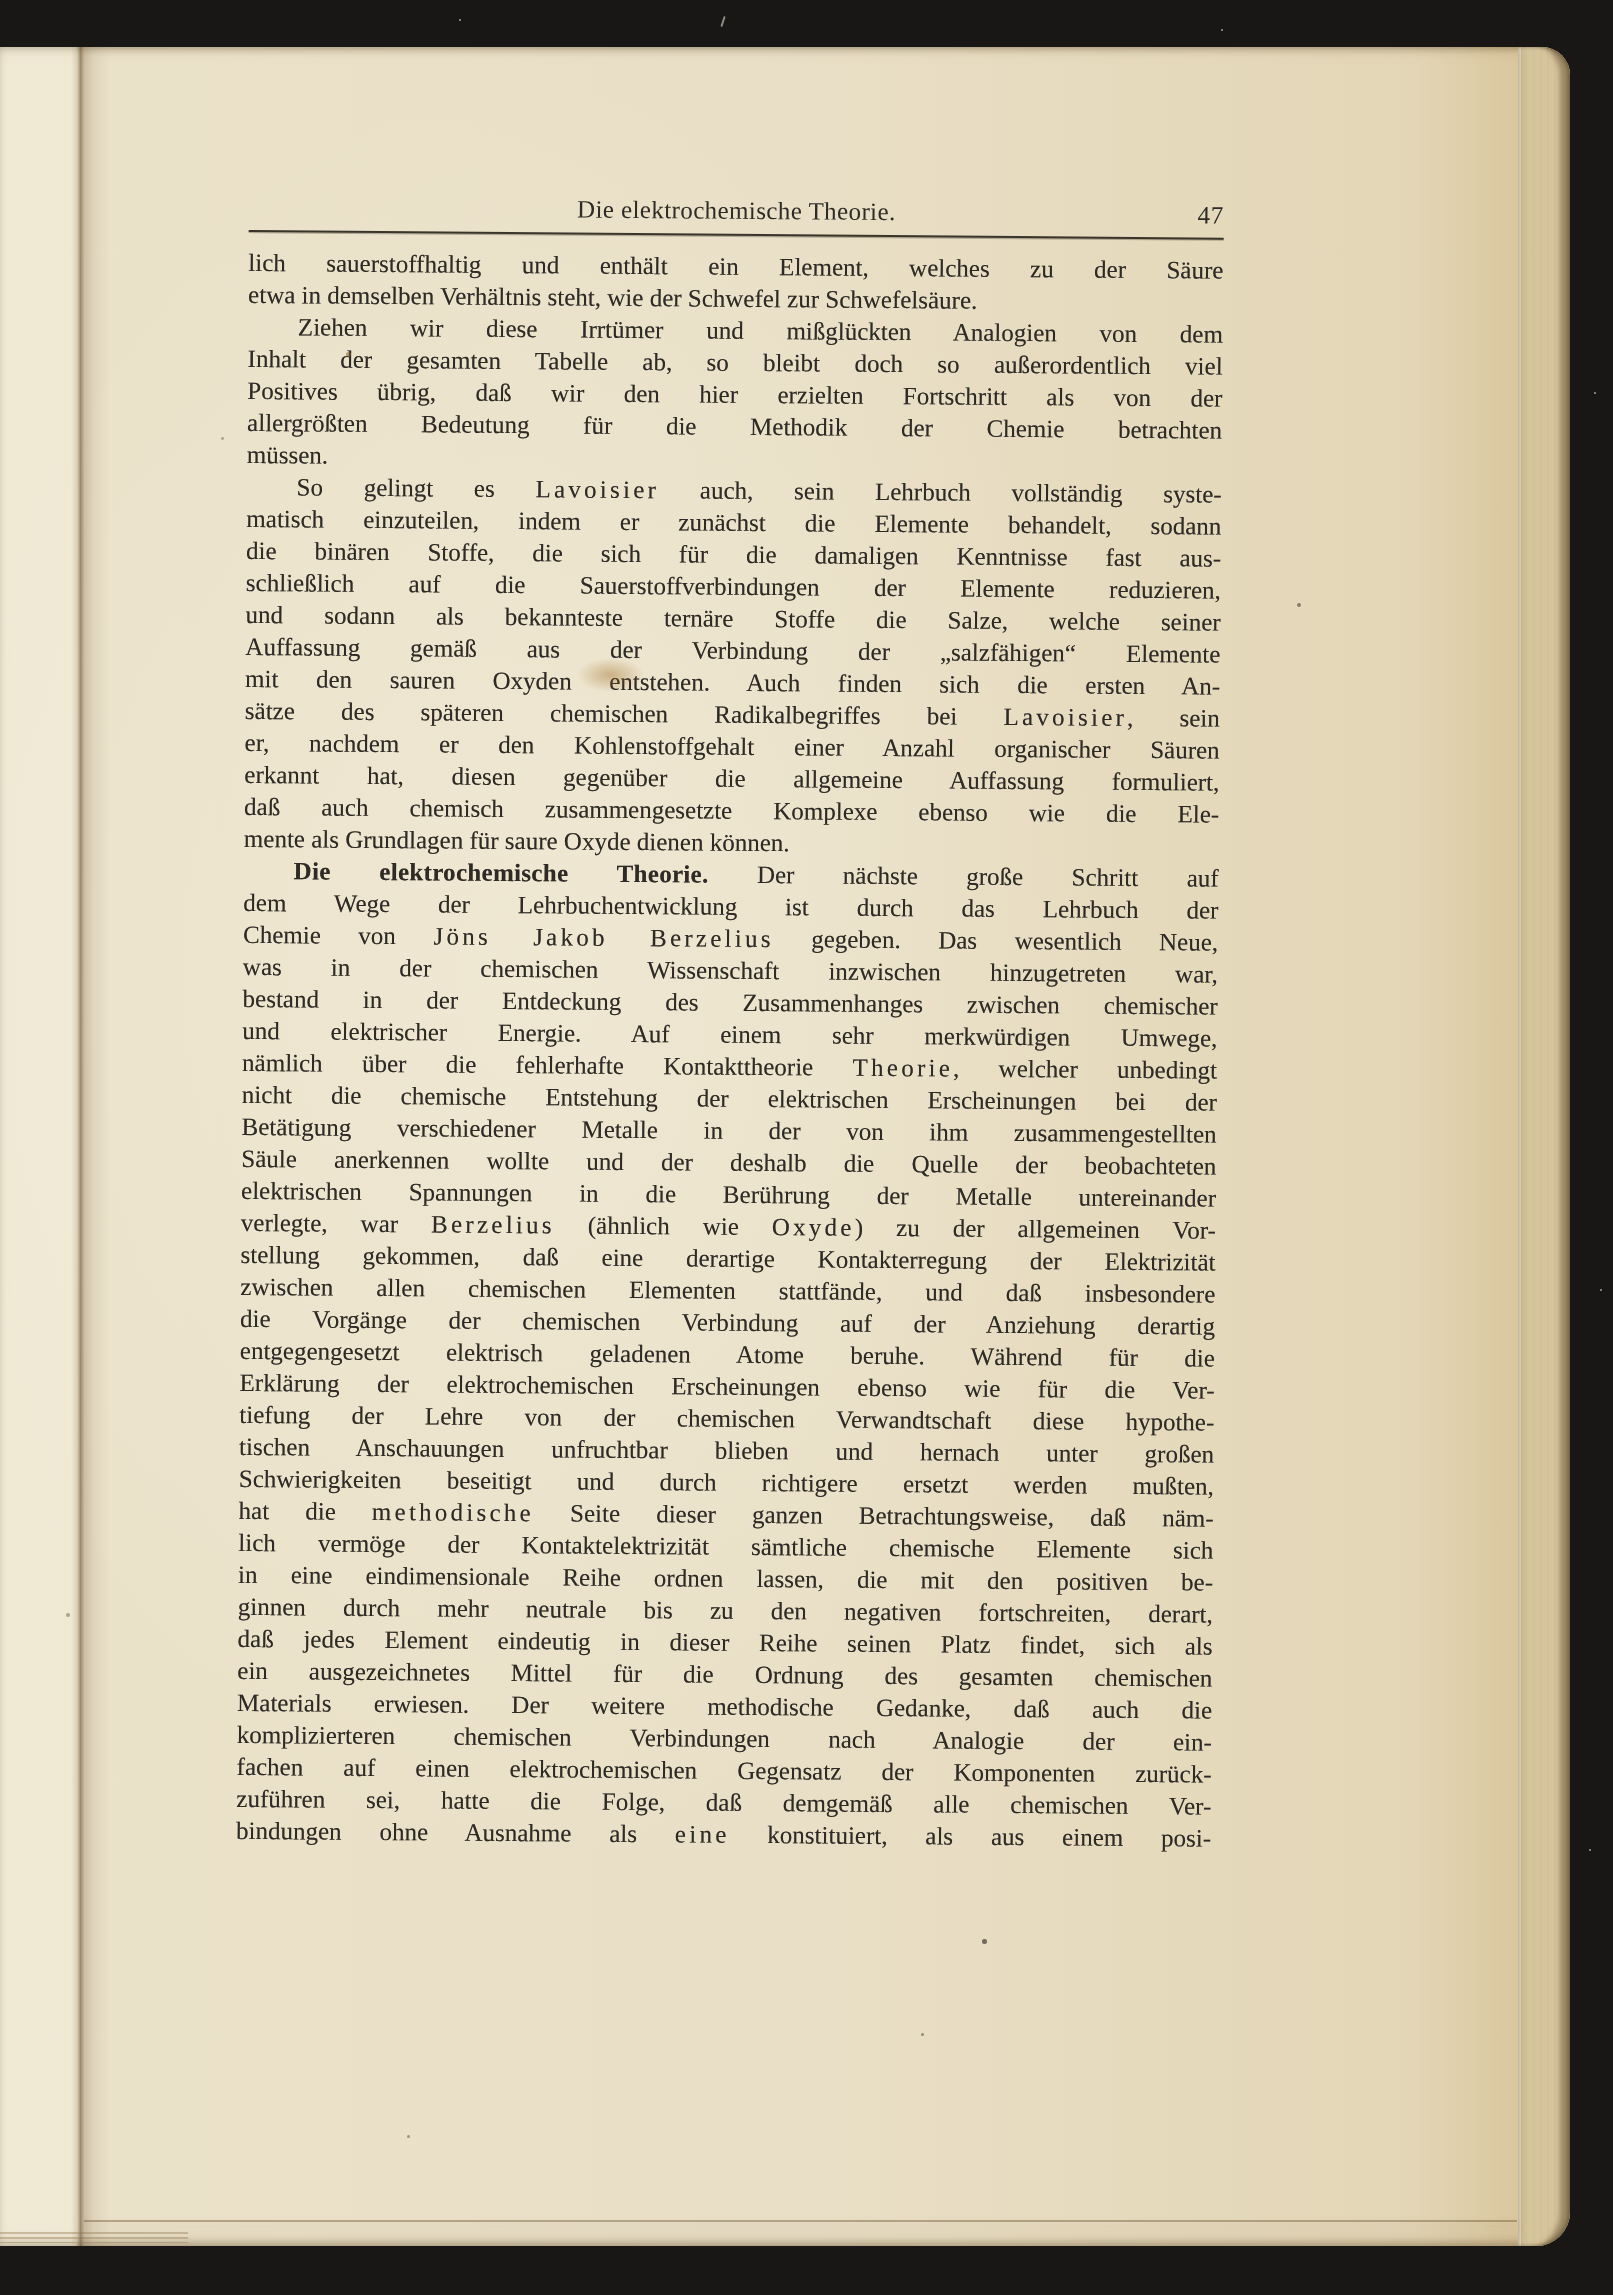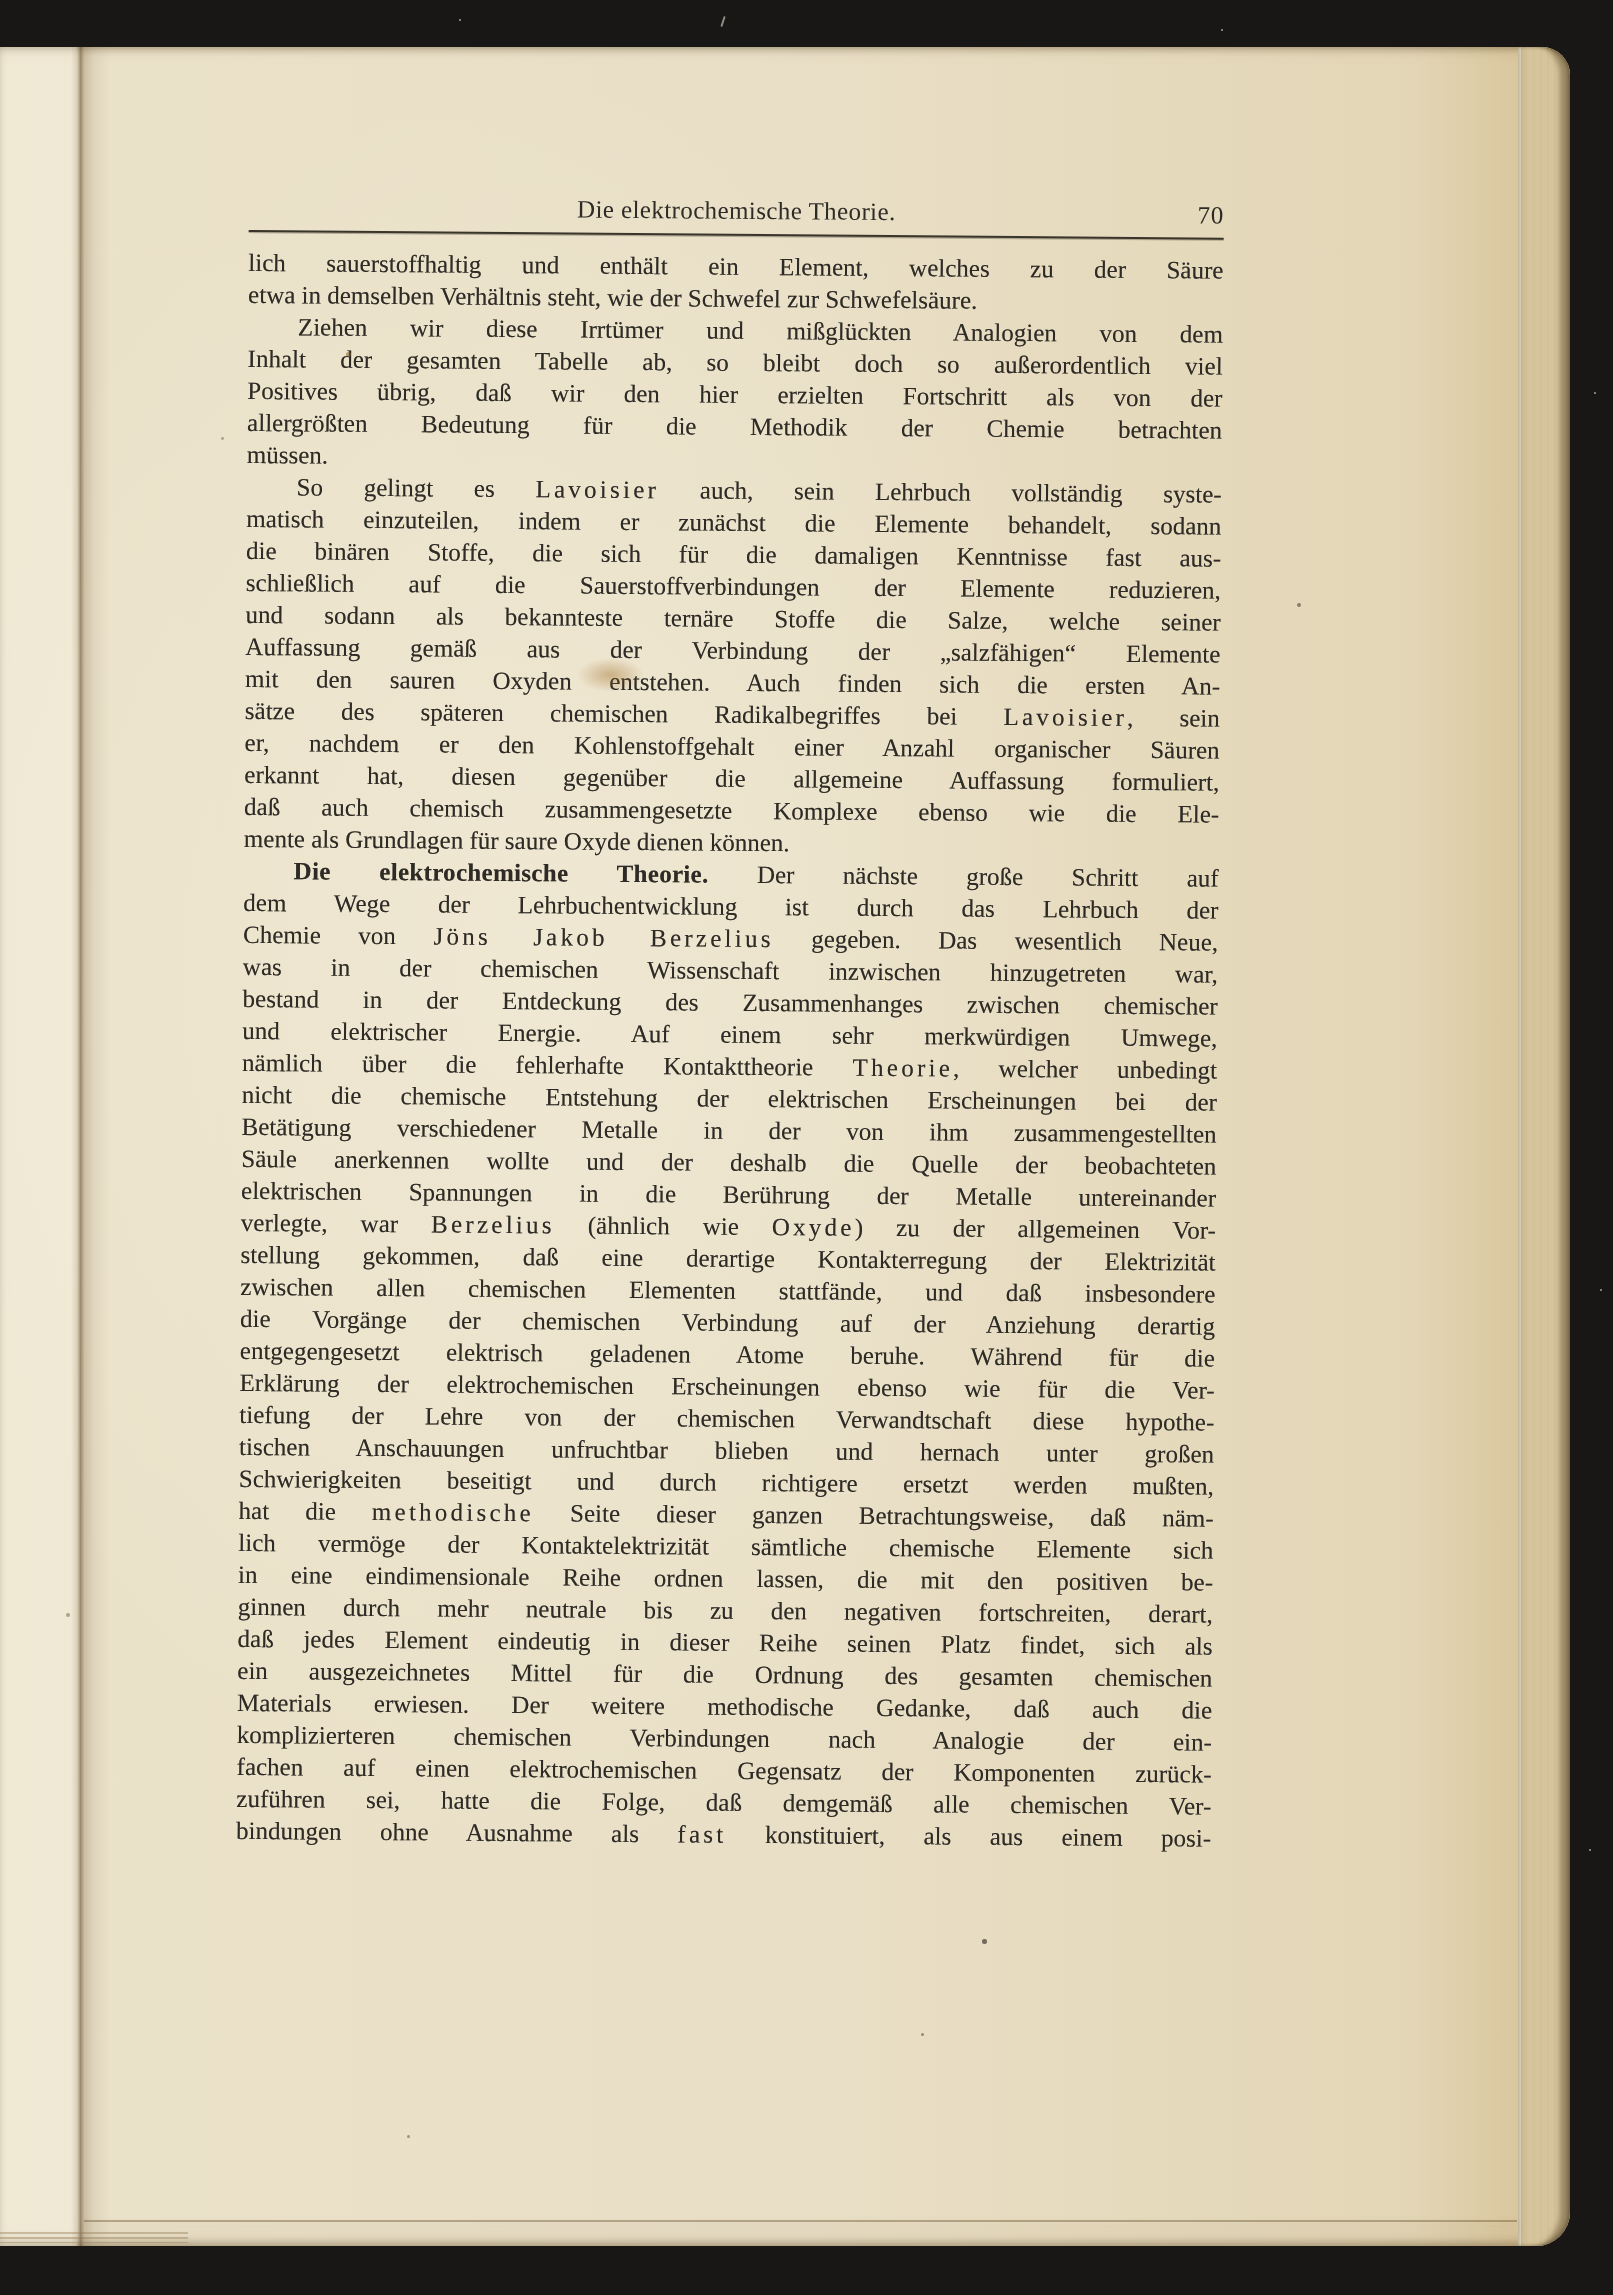--- a/index.html
+++ b/index.html
@@ -103,21 +103,21 @@
   <div class="fold-left"></div>
   <div class="gutter"></div>
   <div class="fore-edge"></div>
   <div class="bottom-seam"></div>
   <div class="bl-edges"></div>
 </div>
 
 <div class="textblock">
   <div class="runhead">
     <span class="title">Die elektrochemische Theorie.</span>
-    <span class="num">70</span>
+    <span class="num">47</span>
   </div>
   <div class="rule"></div>
   <div class="bodytext">
       <div class="line"><span>lich sauerstoffhaltig und enthält ein Element, welches zu der Säure</span></div>
       <div class="line endline"><span>etwa in demselben Verhältnis steht, wie der Schwefel zur Schwefelsäure.</span></div>
       <div class="line indent"><span>Ziehen wir diese Irrtümer und mißglückten Analogien von dem</span></div>
       <div class="line"><span>Inhalt der gesamten Tabelle ab, so bleibt doch so außerordentlich viel</span></div>
       <div class="line"><span>Positives übrig, daß wir den hier erzielten Fortschritt als von der</span></div>
       <div class="line"><span>allergrößten Bedeutung für die Methodik der Chemie betrachten</span></div>
       <div class="line endline"><span>müssen.</span></div>
@@ -156,21 +156,21 @@
       <div class="line"><span>hat die </span><span class="sp">methodische</span><span> Seite dieser ganzen Betrachtungsweise, daß näm-</span></div>
       <div class="line"><span>lich vermöge der Kontaktelektrizität sämtliche chemische Elemente sich</span></div>
       <div class="line"><span>in eine eindimensionale Reihe ordnen lassen, die mit den positiven be-</span></div>
       <div class="line"><span>ginnen durch mehr neutrale bis zu den negativen fortschreiten, derart,</span></div>
       <div class="line"><span>daß jedes Element eindeutig in dieser Reihe seinen Platz findet, sich als</span></div>
       <div class="line"><span>ein ausgezeichnetes Mittel für die Ordnung des gesamten chemischen</span></div>
       <div class="line"><span>Materials erwiesen. Der weitere methodische Gedanke, daß auch die</span></div>
       <div class="line"><span>komplizierteren chemischen Verbindungen nach Analogie der ein-</span></div>
       <div class="line"><span>fachen auf einen elektrochemischen Gegensatz der Komponenten zurück-</span></div>
       <div class="line"><span>zuführen sei, hatte die Folge, daß demgemäß alle chemischen Ver-</span></div>
-      <div class="line"><span>bindungen ohne Ausnahme als </span><span class="sp">fast</span><span> konstituiert, als aus einem posi-</span></div>
+      <div class="line"><span>bindungen ohne Ausnahme als </span><span class="sp">eine</span><span> konstituiert, als aus einem posi-</span></div>
     </div>
 </div>
 
 <div class="stain st1"></div>
 <div class="stain st2"></div>
 <div class="stain st3"></div>
 <div class="stain st4"></div>
 <div class="stain st5"></div>
 <div class="stain st6"></div>
 <div class="stain st7"></div>

